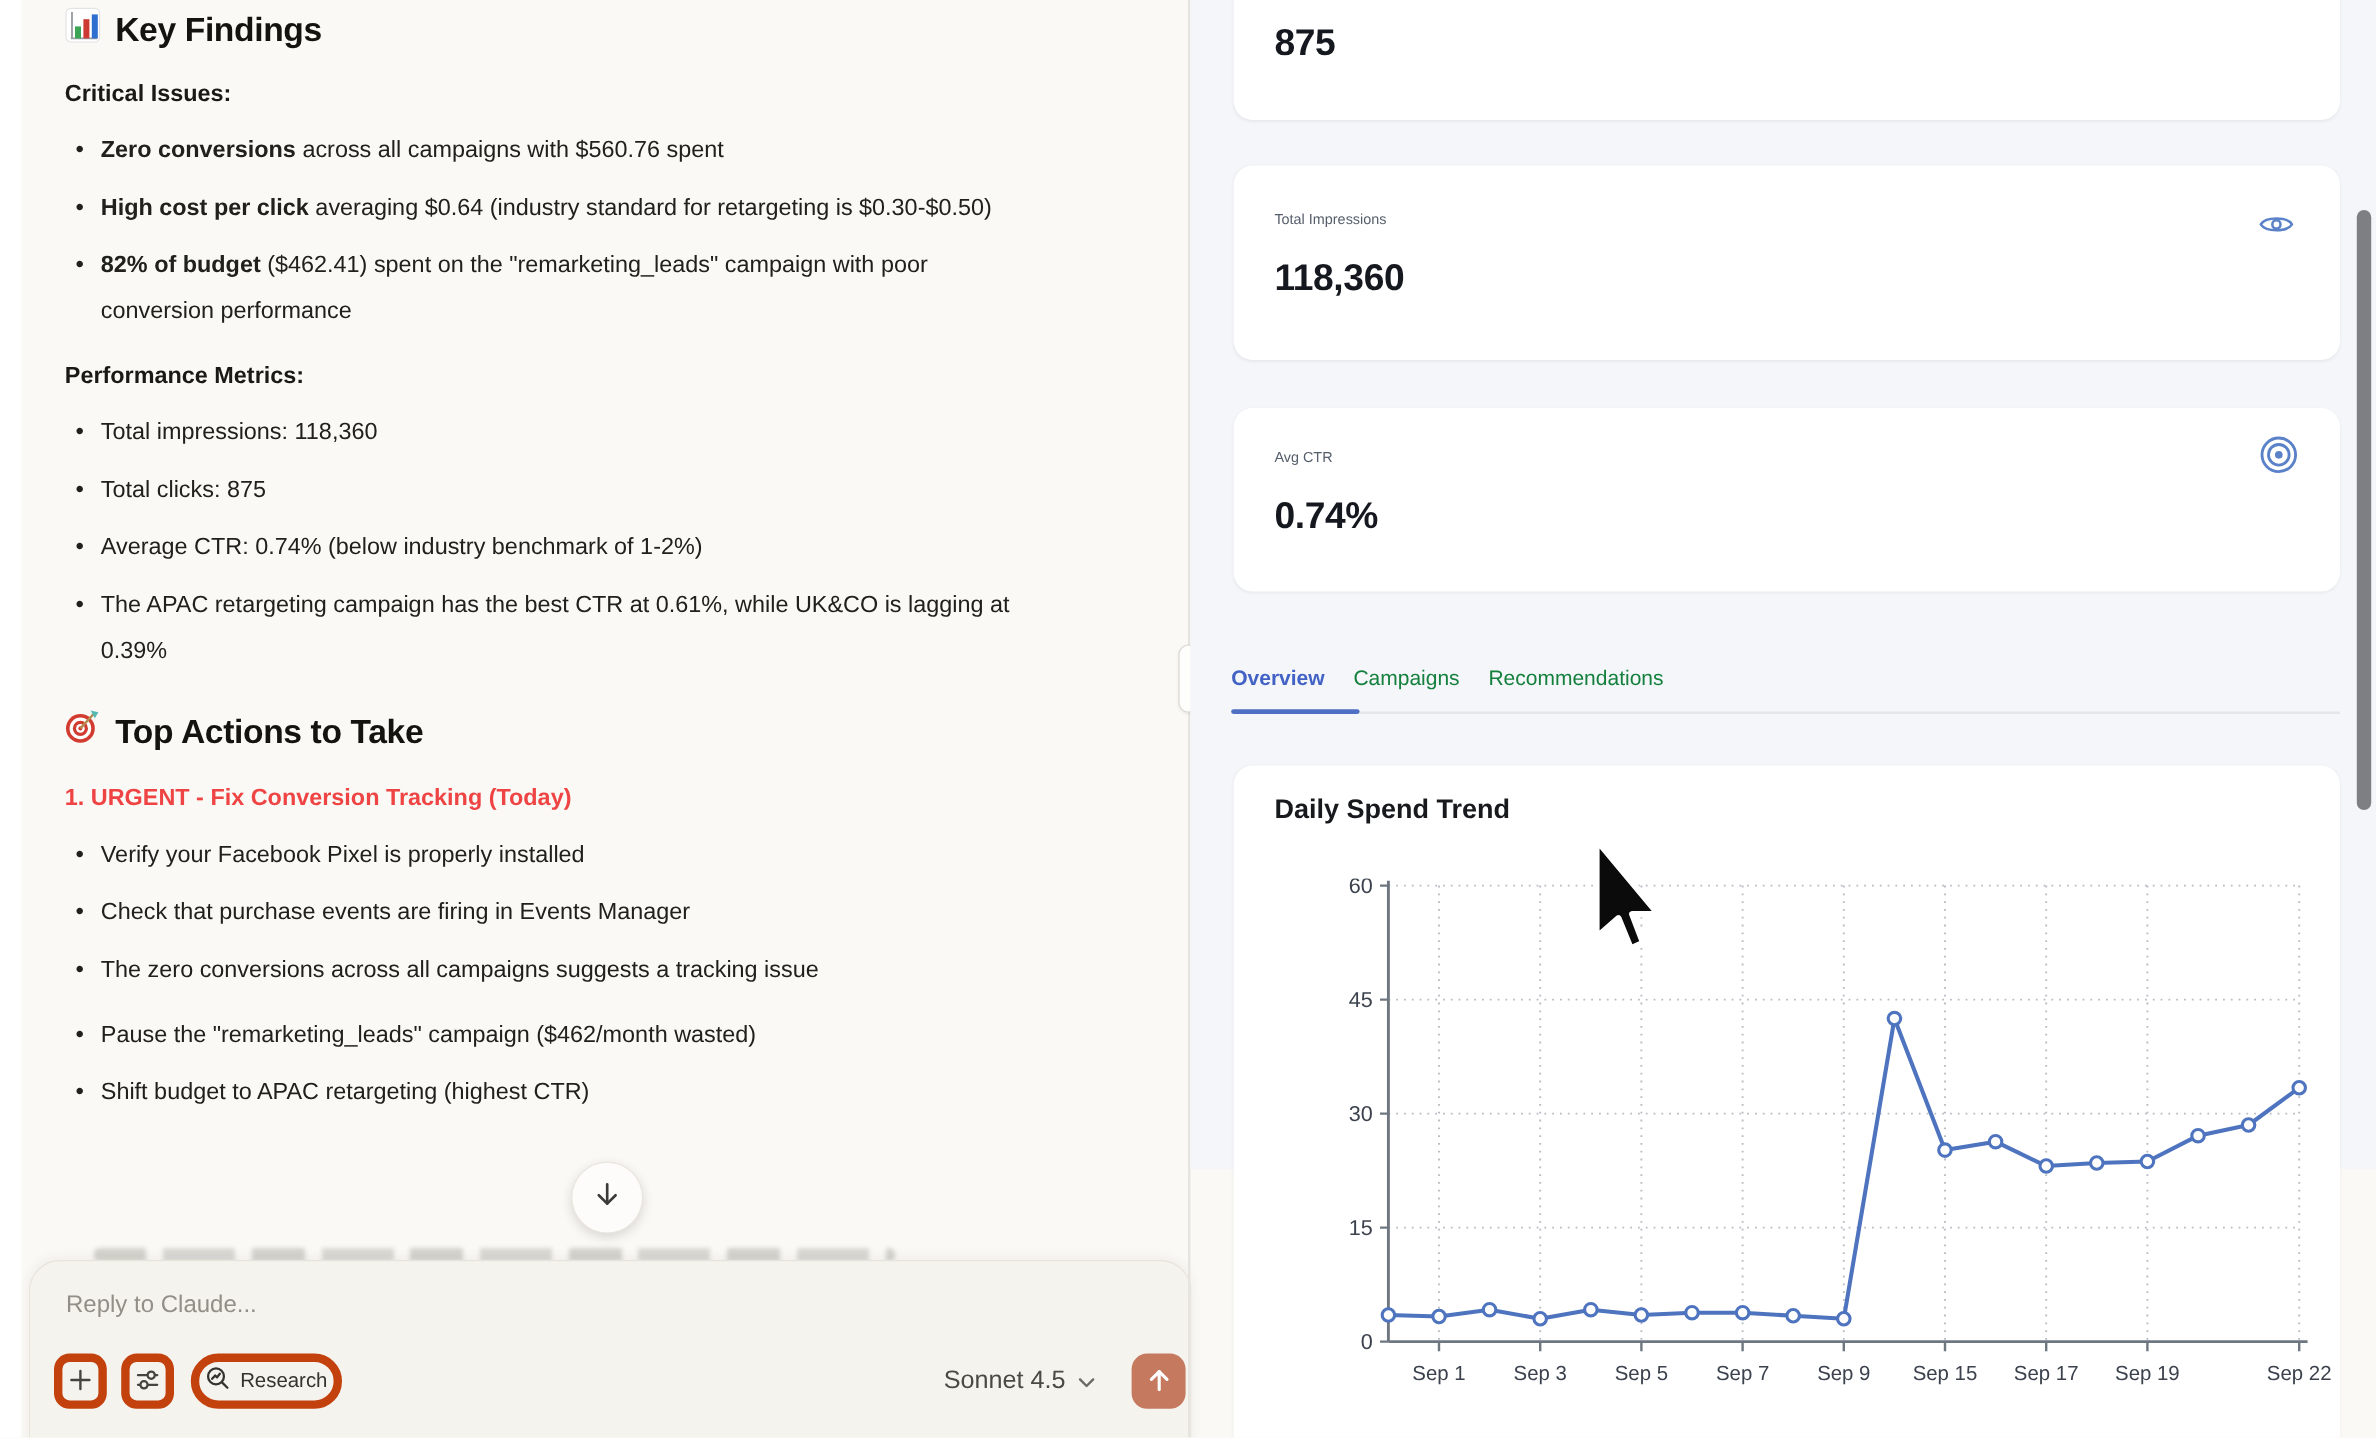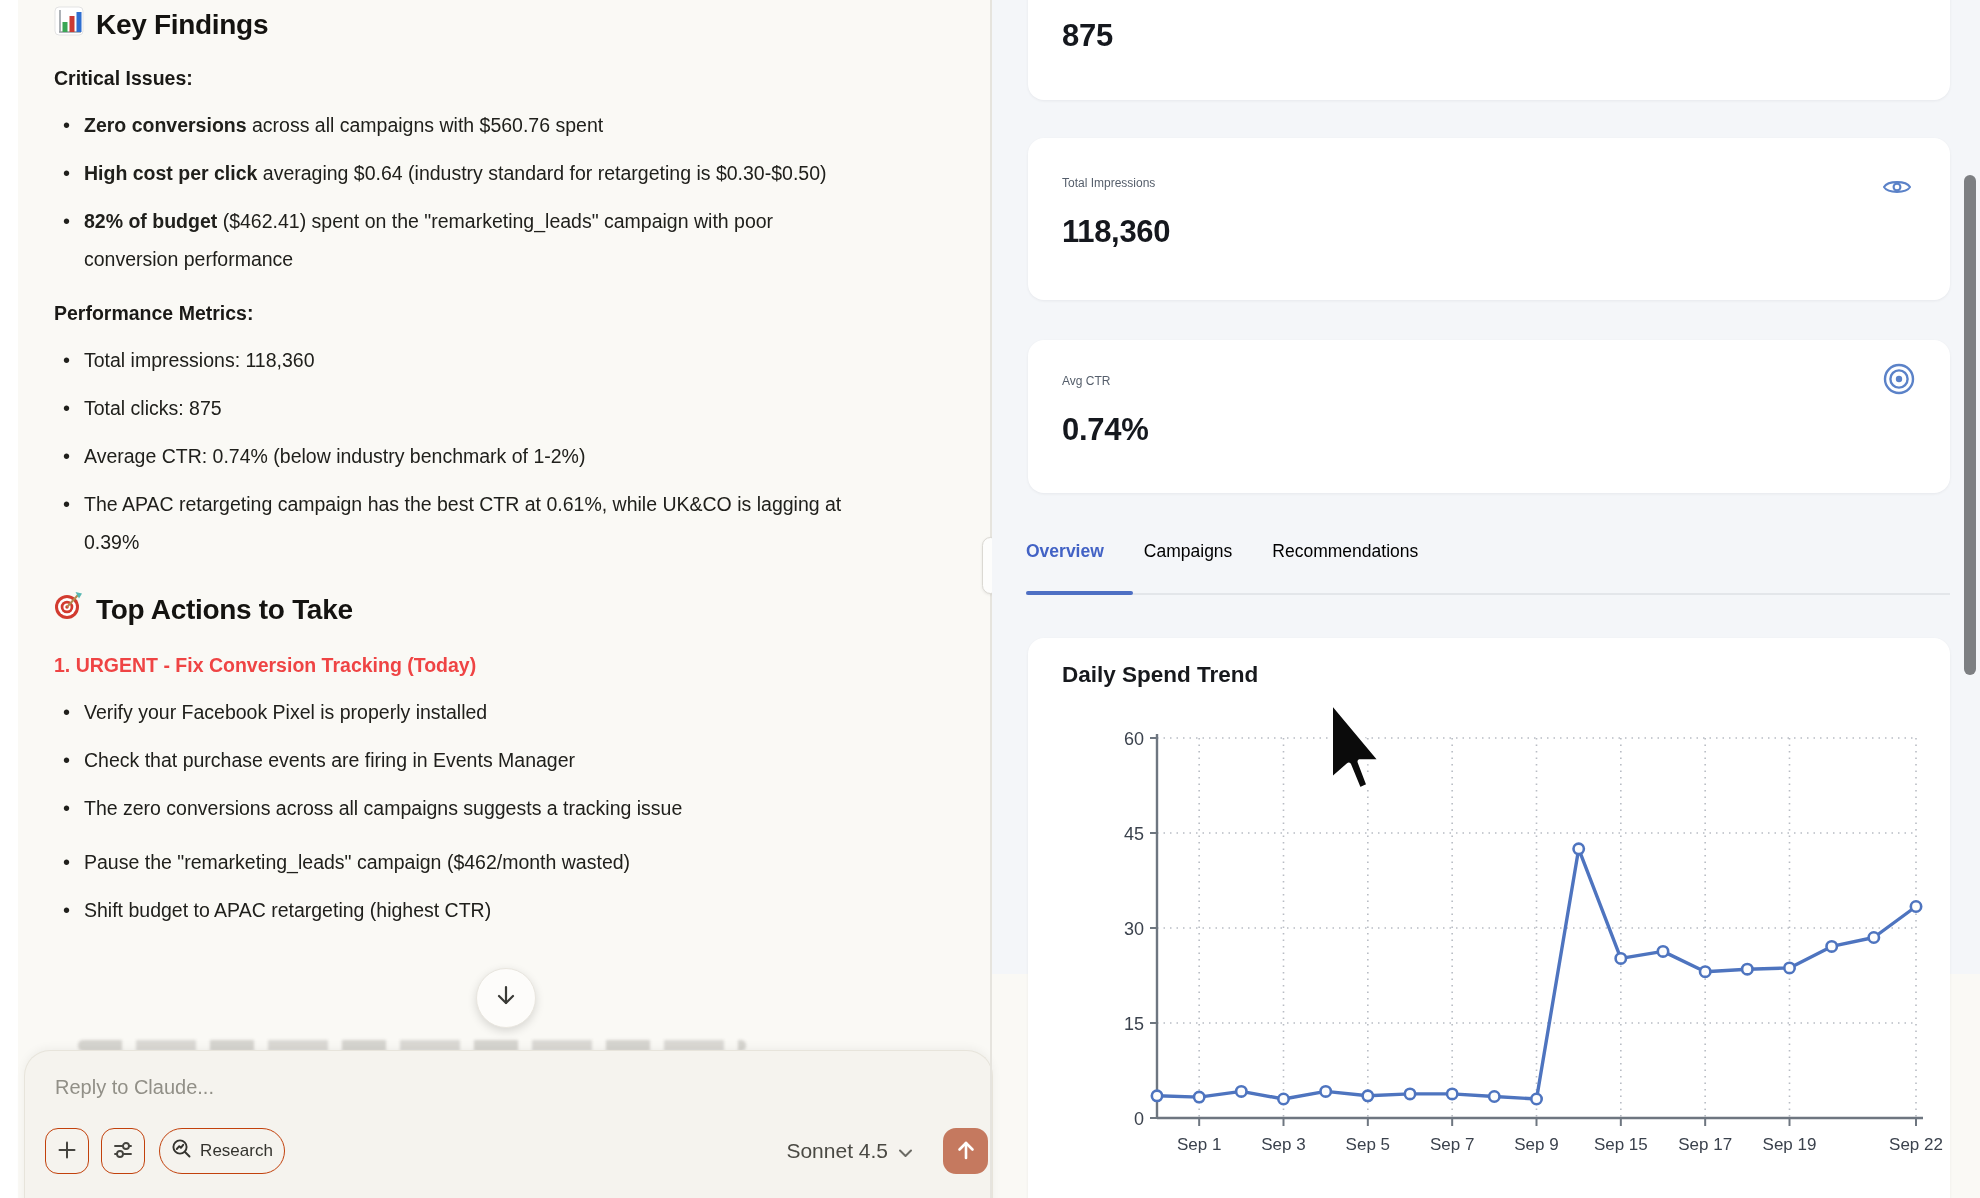--- a/index.html
+++ b/index.html
@@ -25,21 +25,21 @@
 
   .scroll-down-btn { position:absolute; left:458px; top:968px; width:60px; height:60px; border-radius:50%;
     background:#fdfcfa; border:1px solid #e9e6df; box-shadow:0 3px 10px rgba(0,0,0,.14); display:flex; align-items:center; justify-content:center; }
 
   
   .composer { position:absolute; left:6px; top:1050px; width:969px; height:200px; background:#f5f3ee;
     border:1px solid #e7e4db; border-bottom:none; border-radius:26px 26px 0 0; box-shadow:0 -2px 10px rgba(0,0,0,.05); }
   .composer-input { position:absolute; left:30px; top:16px; width:860px; height:40px; border:none; outline:none; background:transparent;
     font-family:"Liberation Sans",sans-serif; font-size:20px; color:#3a3934; }
   .composer-input::placeholder { color:#918f87; opacity:1; }
-  .tool-btn { position:absolute; top:77px; height:46px; border:1px solid #c2410c; border-radius:13px; background:transparent;
+  .tool-btn { position:absolute; top:77px; height:46px; border:7px solid #c2410c; border-radius:13px; background:transparent;
     display:flex; align-items:center; justify-content:center; color:#45443f; }
   .btn-plus { left:20px; width:44px; }
   .btn-sliders { left:76px; width:44px; }
   .btn-research { left:134px; width:126px; border-radius:23px; gap:8px; font-size:17px; color:#34332e; font-weight:500; }
   .model-select { position:absolute; left:740px; top:88px; width:148px; display:flex; align-items:center; justify-content:flex-end; gap:10px;
     font-size:21px; color:#4a4943; }
   .send-btn { position:absolute; left:918px; top:77px; width:45px; height:46px; border:none; border-radius:13px; background:#c5795f;
     display:flex; align-items:center; justify-content:center; }
 
   
@@ -50,22 +50,22 @@
   
   .right-panel { position:absolute; left:992px; top:0; width:988px; height:974px; background:#f4f6f9; }
   .metric-card { position:absolute; left:36px; width:922px; background:#ffffff; border-radius:16px; box-shadow:0 1px 3px rgba(16,24,40,.06); }
   .card-clicks { top:-18px; height:118px; }
   .card-impressions { top:138px; height:162px; }
   .card-ctr { top:340px; height:153px; }
   .metric-label { position:absolute; left:34px; font-size:12px; color:#555e6b; }
   .metric-value { position:absolute; left:34px; font-size:31px; font-weight:700; color:#15181e; letter-spacing:-0.3px; }
   .metric-icon { position:absolute; }
 
-  .tabs { position:absolute; left:34px; top:541px; display:flex; gap:40px; }
-  .tab { font-size:17.5px; padding-bottom:4px; color:#000000; }
+  .tabs { position:absolute; left:34px; top:555px; display:flex; gap:24px; }
+  .tab { font-size:17.5px; padding-bottom:4px; color:#15803d; }
   .tab.active { color:#4262c5; font-weight:600; }
   .tab-underline-gray { position:absolute; left:34px; top:593px; width:924px; height:1.5px; background:#e3e6ea; }
   .tab-underline-blue { position:absolute; left:34px; top:591px; width:107px; height:4px; border-radius:2px; background:#4e6fc4; }
 
   .chart-card { position:absolute; left:36px; top:638px; width:922px; height:600px; background:#ffffff; border-radius:16px; box-shadow:0 1px 3px rgba(16,24,40,.06); }
   .chart-title { position:absolute; left:34px; top:24px; font-size:22.5px; font-weight:700; color:#17191d; }
   #spend-chart { position:absolute; left:89px; top:94px; }
   #spend-chart text { font-family:"Liberation Sans",sans-serif; }
 
   .cursor-arrow { position:absolute; left:1328px; top:700px; z-index:50; }

